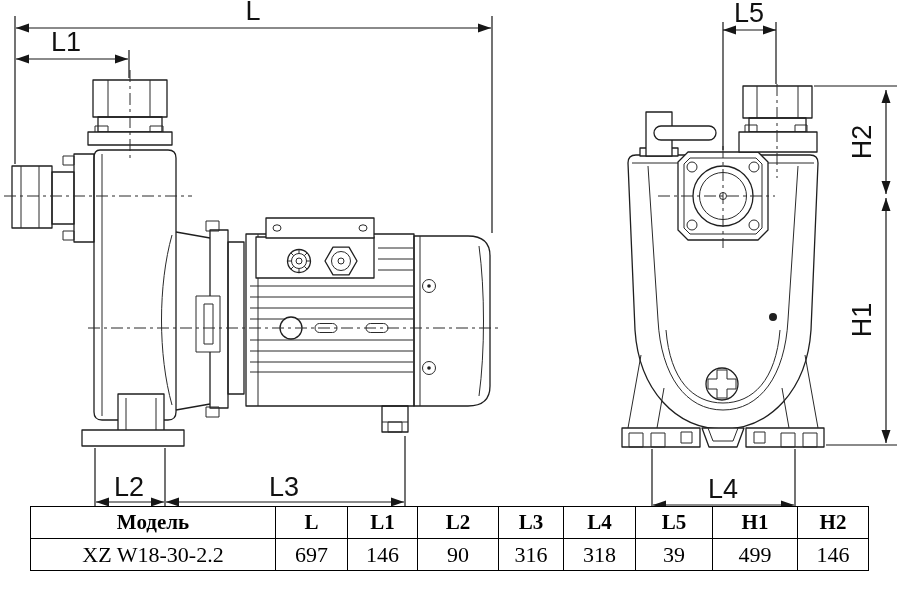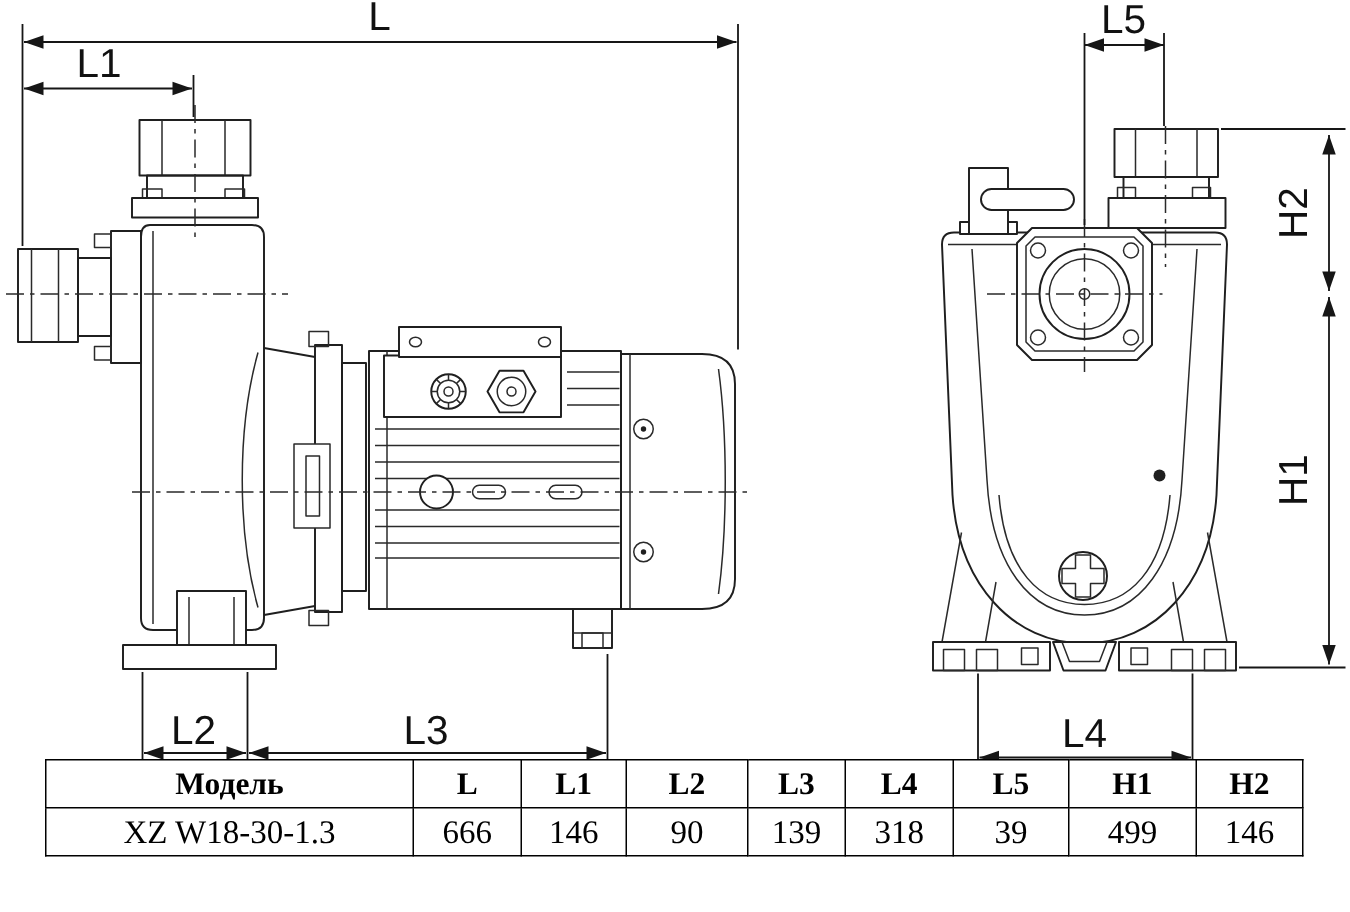--- a/index.html
+++ b/index.html
@@ -260,25 +260,25 @@
       <th>L2</th>
       <th>L3</th>
       <th>L4</th>
       <th>L5</th>
       <th>H1</th>
       <th>H2</th>
     </tr>
   </thead>
   <tbody>
     <tr>
-      <td>XZ W18-30-1.3</td>
-      <td>666</td>
+      <td>XZ W18-30-2.2</td>
+      <td>697</td>
       <td>146</td>
       <td>90</td>
-      <td>139</td>
+      <td>316</td>
       <td>318</td>
       <td>39</td>
       <td>499</td>
       <td>146</td>
     </tr>
   </tbody>
 </table>
 
 </div>
 

